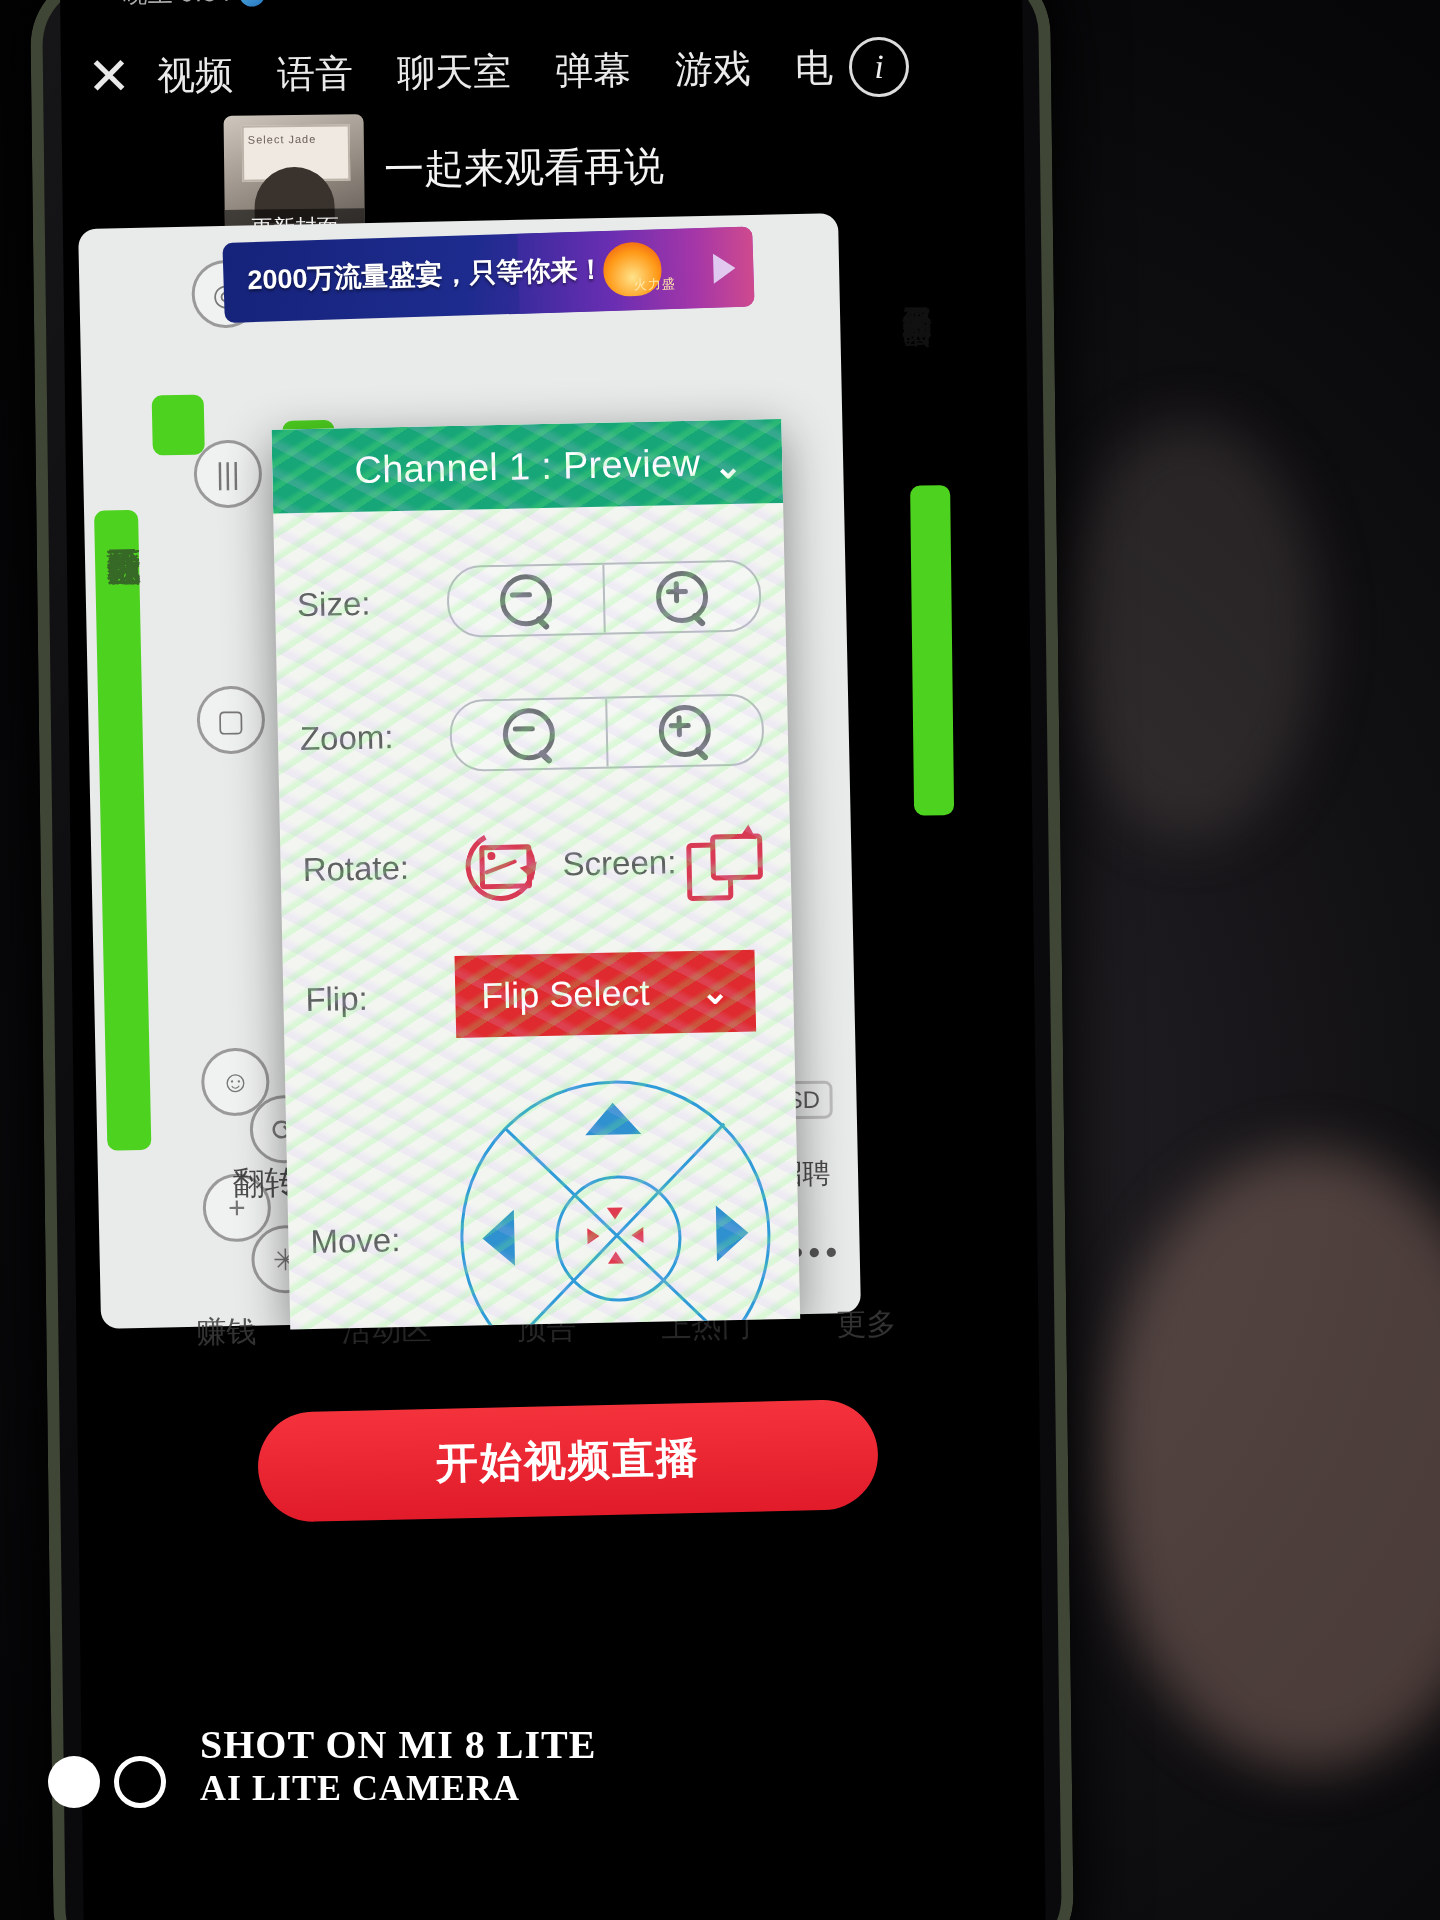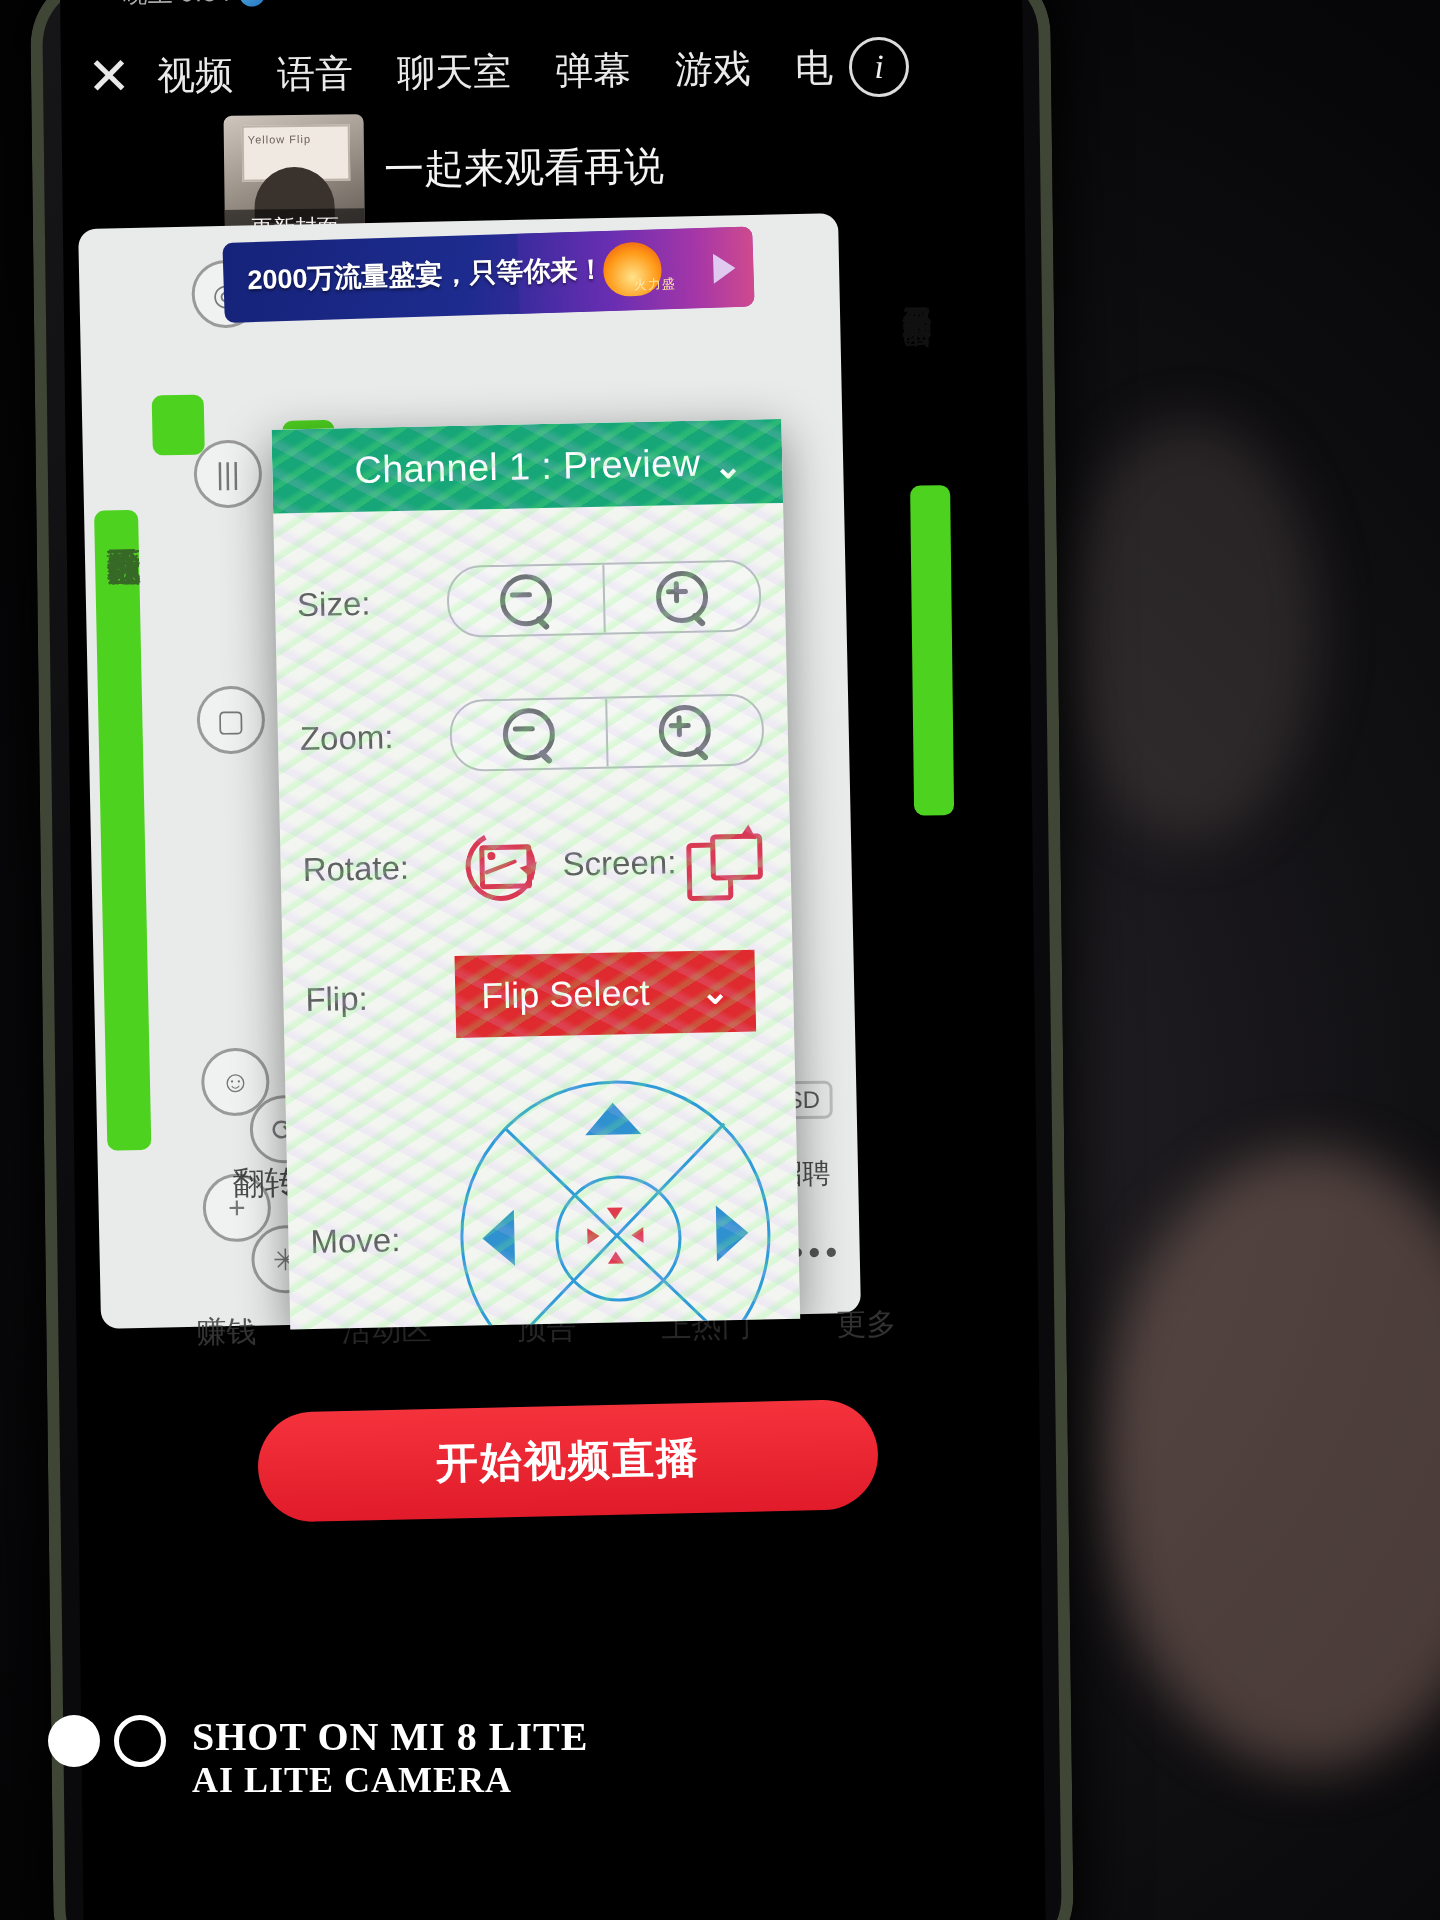--- a/index.html
+++ b/index.html
@@ -163,21 +163,21 @@
      border-bottom:28px solid transparent;border-left:32px solid #2f91cf;}
   .cfour{position:absolute;left:50%;top:50%;width:56px;height:56px;margin:-28px 0 0 -28px;color:#e03a4e;}
   .cfour i{position:absolute;width:0;height:0;}
   .cf-t{left:50%;top:0;margin-left:-8px;border-left:8px solid transparent;border-right:8px solid transparent;border-top:12px solid #e03a4e;}
   .cf-b{left:50%;bottom:0;margin-left:-8px;border-left:8px solid transparent;border-right:8px solid transparent;border-bottom:12px solid #e03a4e;}
   .cf-l{top:50%;left:0;margin-top:-8px;border-top:8px solid transparent;border-bottom:8px solid transparent;border-left:12px solid #e03a4e;}
   .cf-r{top:50%;right:0;margin-top:-8px;border-top:8px solid transparent;border-bottom:8px solid transparent;border-right:12px solid #e03a4e;}
   .cf-c{left:50%;top:50%;width:8px;height:8px;margin:-4px 0 0 -4px;background:#e03a4e;border-radius:50%;}
 
   
-  #watermark{position:absolute;left:48px;bottom:120px;display:flex;align-items:flex-start;gap:26px;}
+  #watermark{position:absolute;left:48px;bottom:112px;display:flex;align-items:flex-end;gap:34px;}
   #wmdots{display:flex;align-items:center;gap:14px;}
   .wmd1{width:52px;height:52px;border-radius:50%;background:#fff;}
   .wmd2{width:52px;height:52px;border-radius:50%;border:5px solid #fff;box-sizing:border-box;}
   #wmtext{color:#fff;line-height:1.12;}
   #wmline1{font-size:40px;font-weight:700;letter-spacing:1px;font-family:"Liberation Serif",serif;}
   #wmline2{font-size:36px;font-weight:700;letter-spacing:1px;font-family:"Liberation Serif",serif;}
 
   
   .blob{position:absolute;border-radius:50%;filter:blur(26px);}
 </style>
@@ -218,21 +218,21 @@
         <div class="tab">聊天室</div>
         <div class="tab">弹幕</div>
         <div class="tab">游戏</div>
         <div class="tab short">电</div>
         <div class="infoI">i</div>
       </div>
 
       <div id="coverrow">
         <div id="cover">
           <div class="mini"></div>
-          <div class="minitxt">Yellow Flip</div>
+          <div class="minitxt">Select Jade</div>
           <div class="person"></div>
           <div class="label">更新封面</div>
         </div>
         <div id="covertitle">一起来观看再说</div>
       </div>
 
       <div id="appbody">
         <div class="greenbar" style="left:70px;top:168px;width:52px;height:60px;"></div>
         <div class="greenbar" style="left:200px;top:196px;width:52px;height:46px;"></div>
         <div class="greenbar" style="left:10px;top:282px;width:44px;height:640px;"></div>

